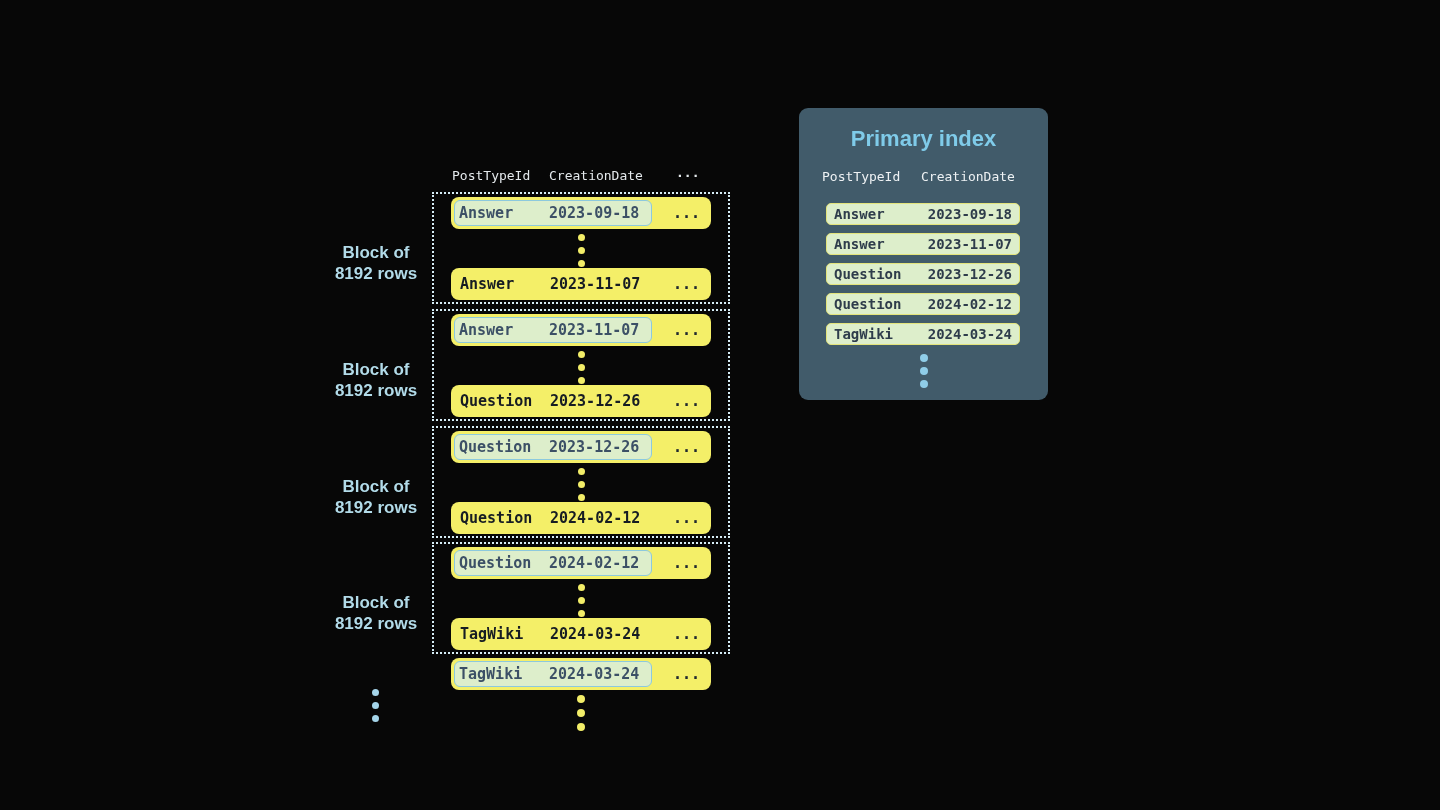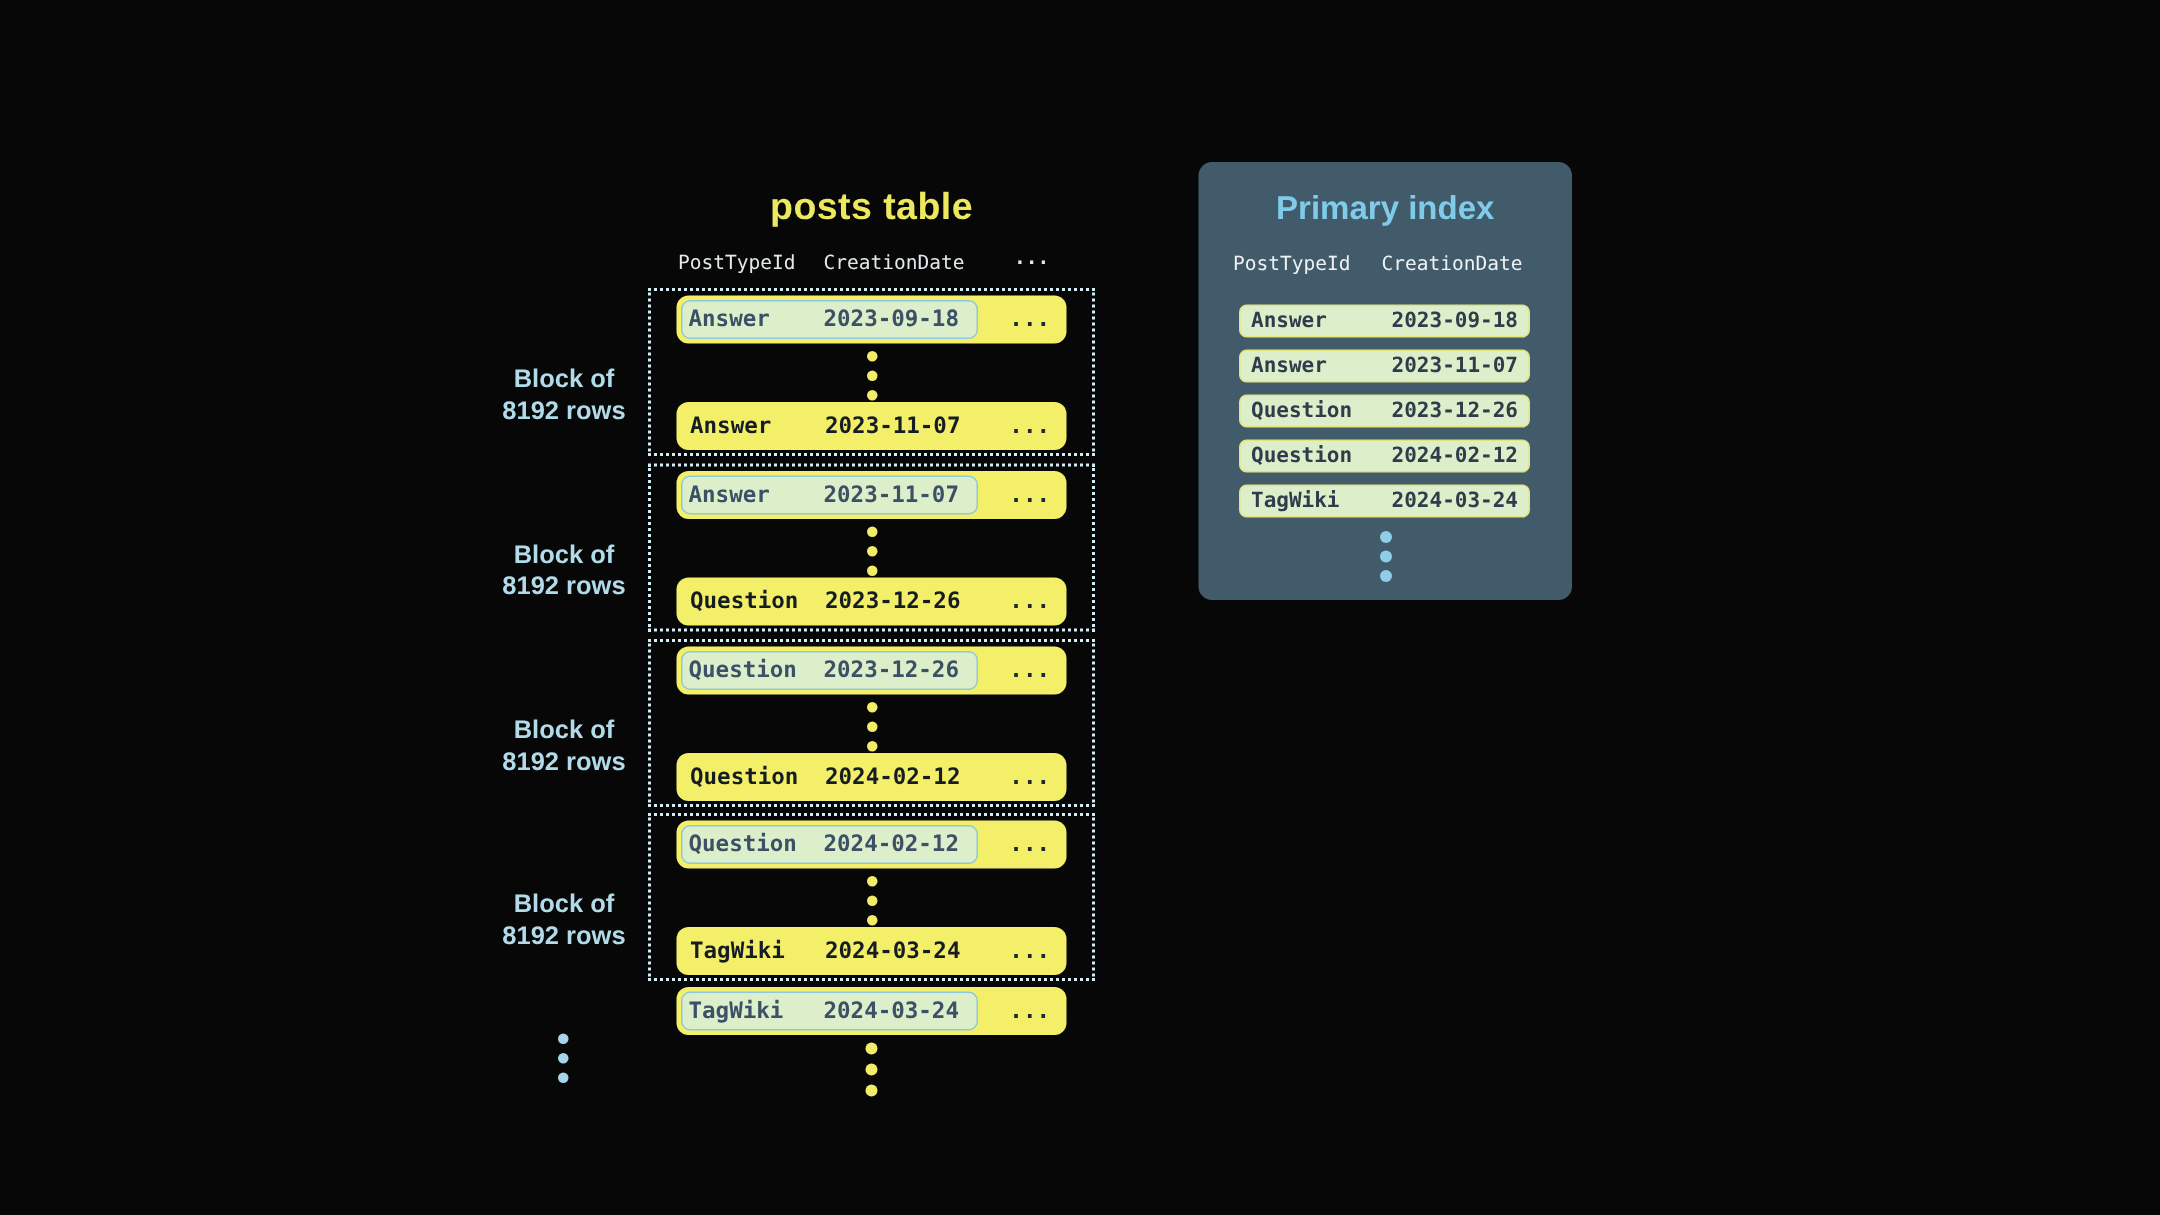--- a/index.html
+++ b/index.html
@@ -65,21 +65,20 @@
   .panel .dotcol.pblue { left:0; right:0; top:246px; }
   .panel .dotcol.pblue i { width:8px; height:8px; background:#8fcde8;
                            margin:0 auto; border-radius:50%; }
   .panel .dotcol.pblue i + i { margin-top:5px; }
 </style>
 </head>
 <body>
 
 <div class="canvas">
 
-  <div class="posts-title">posts table</div>
   <span class="pt-head mono h1">PostTypeId</span>
   <span class="pt-head mono h2">CreationDate</span>
   <span class="pt-head mono h3">...</span>
 
   <div class="block" style="top:192px">
     <div class="prow mono first">
       <div class="hl">
         <span class="c-type">Answer</span>
         <span class="c-date">2023-09-18</span>
       </div>

